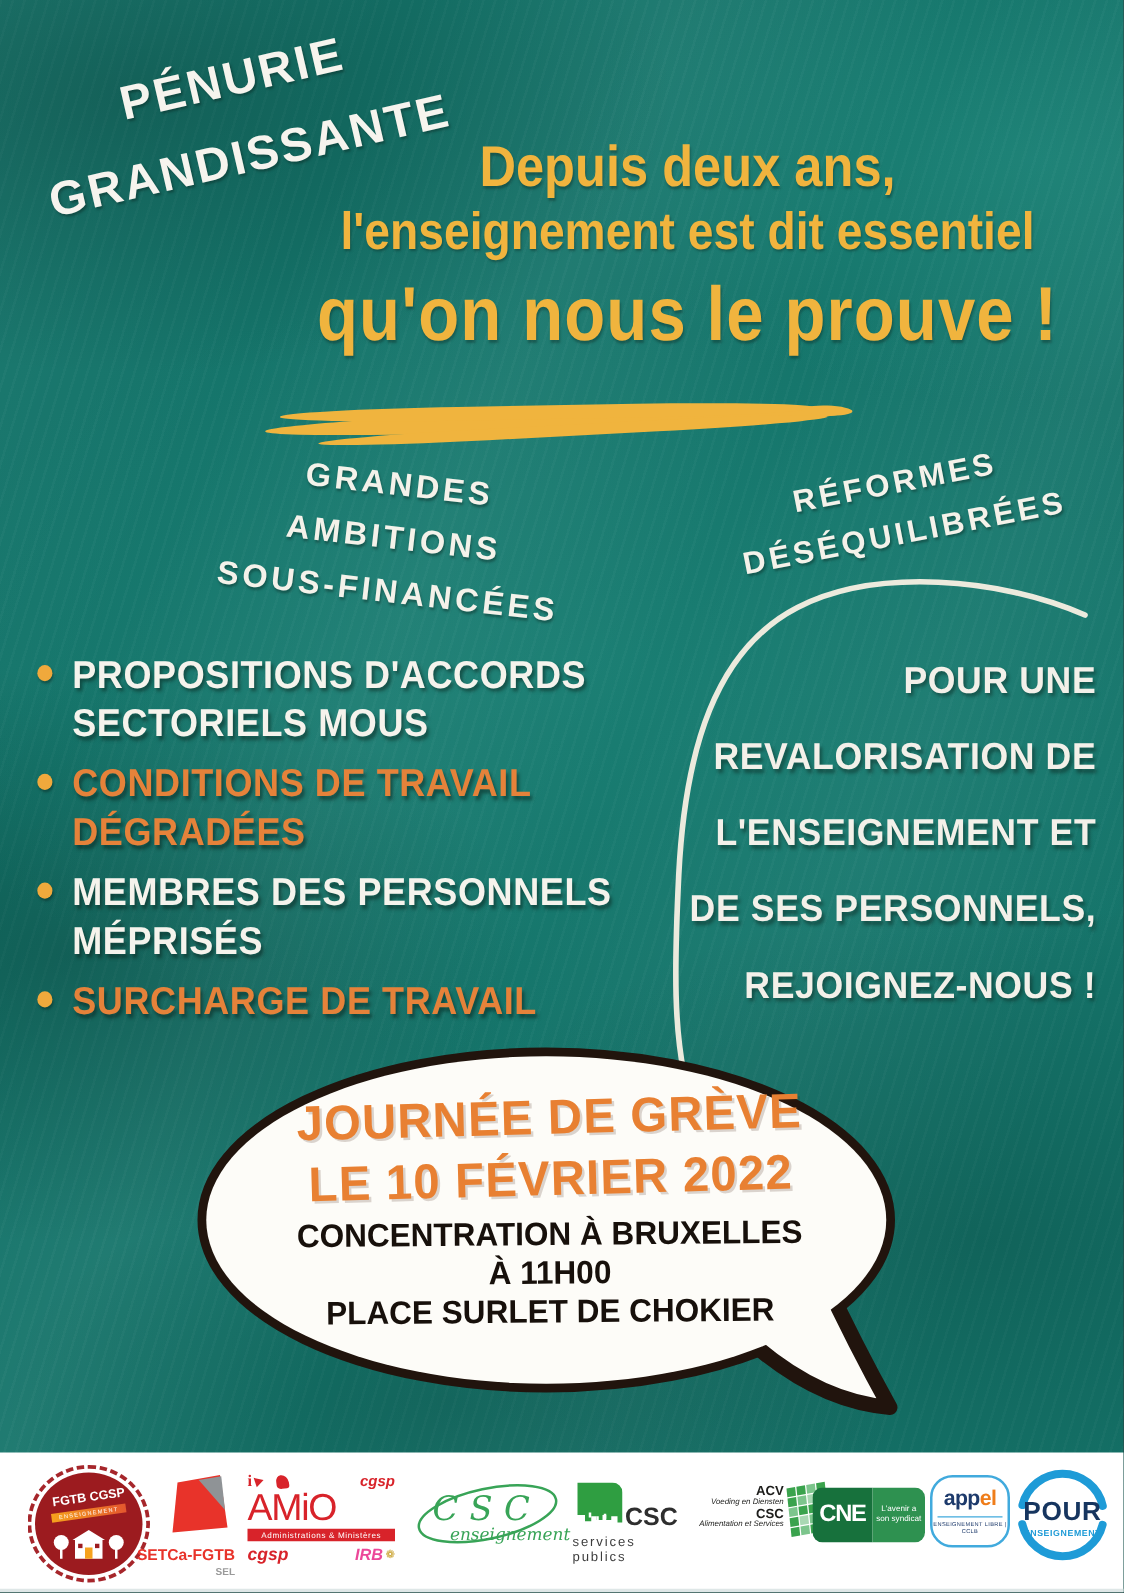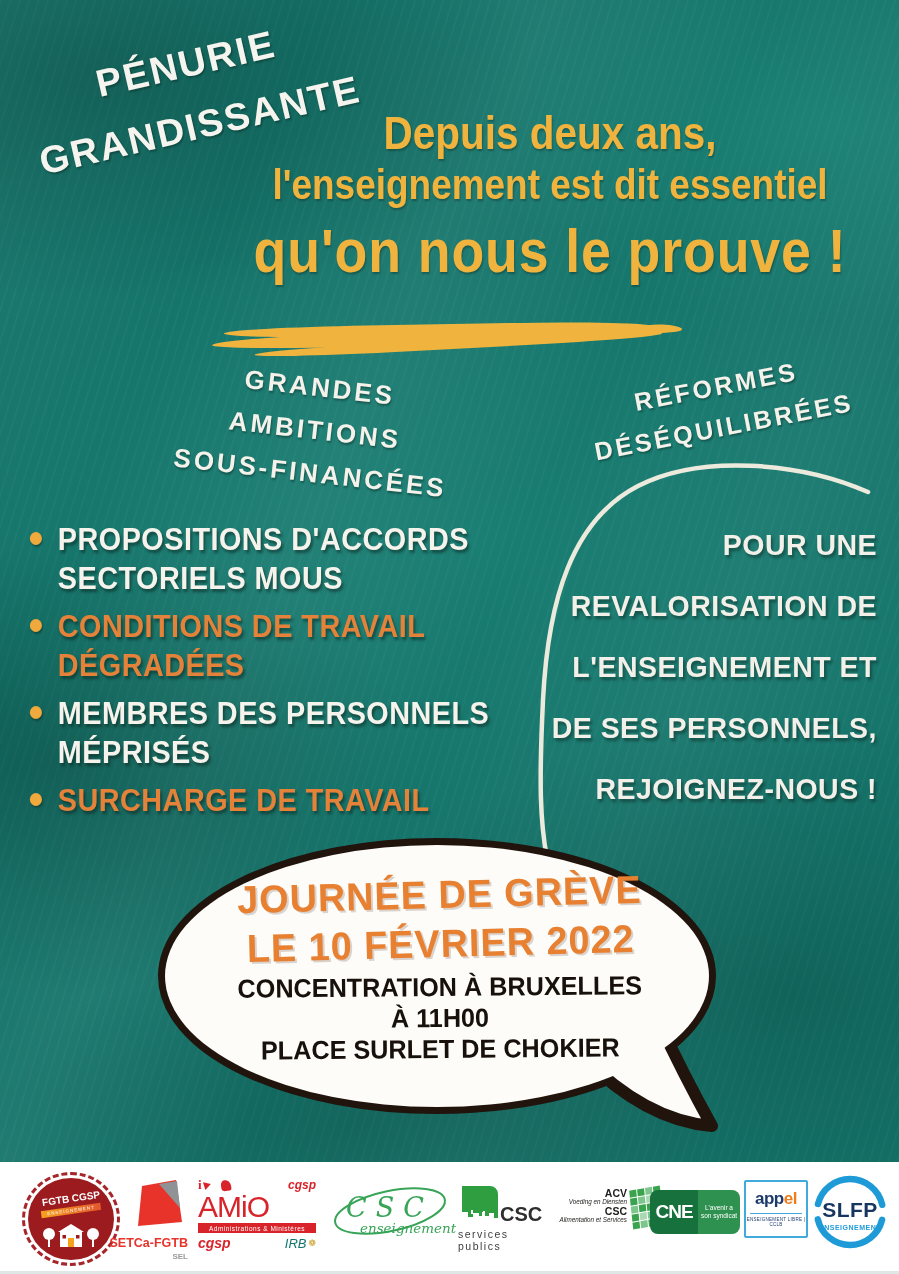--- a/index.html
+++ b/index.html
@@ -100,21 +100,21 @@
   .amio-arrow{width:0;height:0;border-left:7px solid #d8232a;border-top:4px solid transparent;
     border-bottom:4px solid transparent;margin-left:2px;transform:rotate(-18deg);}
   .amio-rooster{width:10px;height:11px;background:#d8232a;margin-left:10px;
     border-radius:60% 90% 30% 60%/70% 90% 30% 40%;transform:rotate(-8deg);}
   .amio-cgsp-top{margin-left:auto;color:#d8232a;font-weight:800;font-style:italic;font-size:12px;}
   .amio-title{color:#d8232a;font-weight:400;font-size:30px;line-height:30px;letter-spacing:-1px;}
   .amio-bar{background:#d8232a;color:#fff;font-size:6.5px;text-align:center;padding:1.5px 0;
     letter-spacing:.5px;margin-top:1px;}
   .amio-row4{display:flex;align-items:center;margin-top:2px;}
   .amio-cgsp-bottom{color:#d8232a;font-weight:800;font-style:italic;font-size:14px;}
-  .amio-irb{margin-left:auto;color:#0f766e;font-weight:400;font-size:13px;font-style:italic;}
+  .amio-irb{margin-left:auto;color:#ec4899;font-weight:700;font-size:13px;font-style:italic;}
   .amio-bee{color:#c8a02a;font-size:9px;margin-left:2px;}
 
   
   .cscens{left:330px;top:22px;width:120px;height:64px;}
   .cscens-title{position:absolute;left:16px;top:8px;color:#38a457;font-size:27px;
     letter-spacing:9px;font-family:"DejaVu Serif",serif;font-style:italic;}
   .cscens-sub{position:absolute;left:30px;top:36px;color:#38a457;font-size:13.5px;
     font-style:italic;font-family:"DejaVu Serif",serif;}
 
   
@@ -136,21 +136,21 @@
 
   
   .cne{left:650px;top:28px;width:90px;height:44px;border-radius:8px;overflow:hidden;display:flex;}
   .cne-left{flex:0 0 48px;background:#17713c;color:#fff;display:flex;align-items:center;
     justify-content:center;font-weight:800;font-size:19px;letter-spacing:-1px;}
   .cne-right{flex:1;background:#2e9150;color:#fff;font-size:6.5px;line-height:1.3;display:flex;
     align-items:center;justify-content:center;text-align:center;}
 
   
   .appel{left:744px;top:18px;width:60px;height:54px;background:#fff;border:2.5px solid #41aadd;
-    border-radius:2px;text-align:center;}
+    border-radius:18px;text-align:center;}
   .appel-title{margin-top:7px;font-weight:800;font-size:17px;letter-spacing:-.5px;}
   .appel-p1{color:#1d3a6b;}
   .appel-p2{color:#ef7d1a;}
   .appel-line{border-top:1.5px solid #41aadd;margin:4px 4px 0;}
   .appel-sub{color:#1d3a6b;font-size:4.5px;margin-top:2.5px;letter-spacing:.3px;}
 
   
   .slfp{left:806px;top:12px;width:88px;height:86px;}
   .slfp-title{position:absolute;left:0;top:24px;width:100%;text-align:center;color:#16355f;
     font-weight:800;font-size:21px;letter-spacing:.5px;}
@@ -336,18 +336,18 @@
         <span class="appel-p1">app</span><span class="appel-p2">el</span>
       </div>
       <div class="appel-line"></div>
       <div class="appel-sub">ENSEIGNEMENT LIBRE | CCLB</div>
     </div>
 
     <div class="lg slfp">
       <svg width="88" height="78" viewBox="0 0 88 78">
         <circle cx="44" cy="38" r="33" fill="none" stroke="#1e9bd7" stroke-width="6.5" stroke-linecap="round" stroke-dasharray="88 15.65" stroke-dashoffset="-8"></circle>
       </svg>
-      <div class="slfp-title">SLFP</div>
+      <div class="slfp-title">POUR</div>
       <div class="slfp-sub">ENSEIGNEMENT</div>
     </div>
 
   </div>
 </div>
 
 </body></html>

